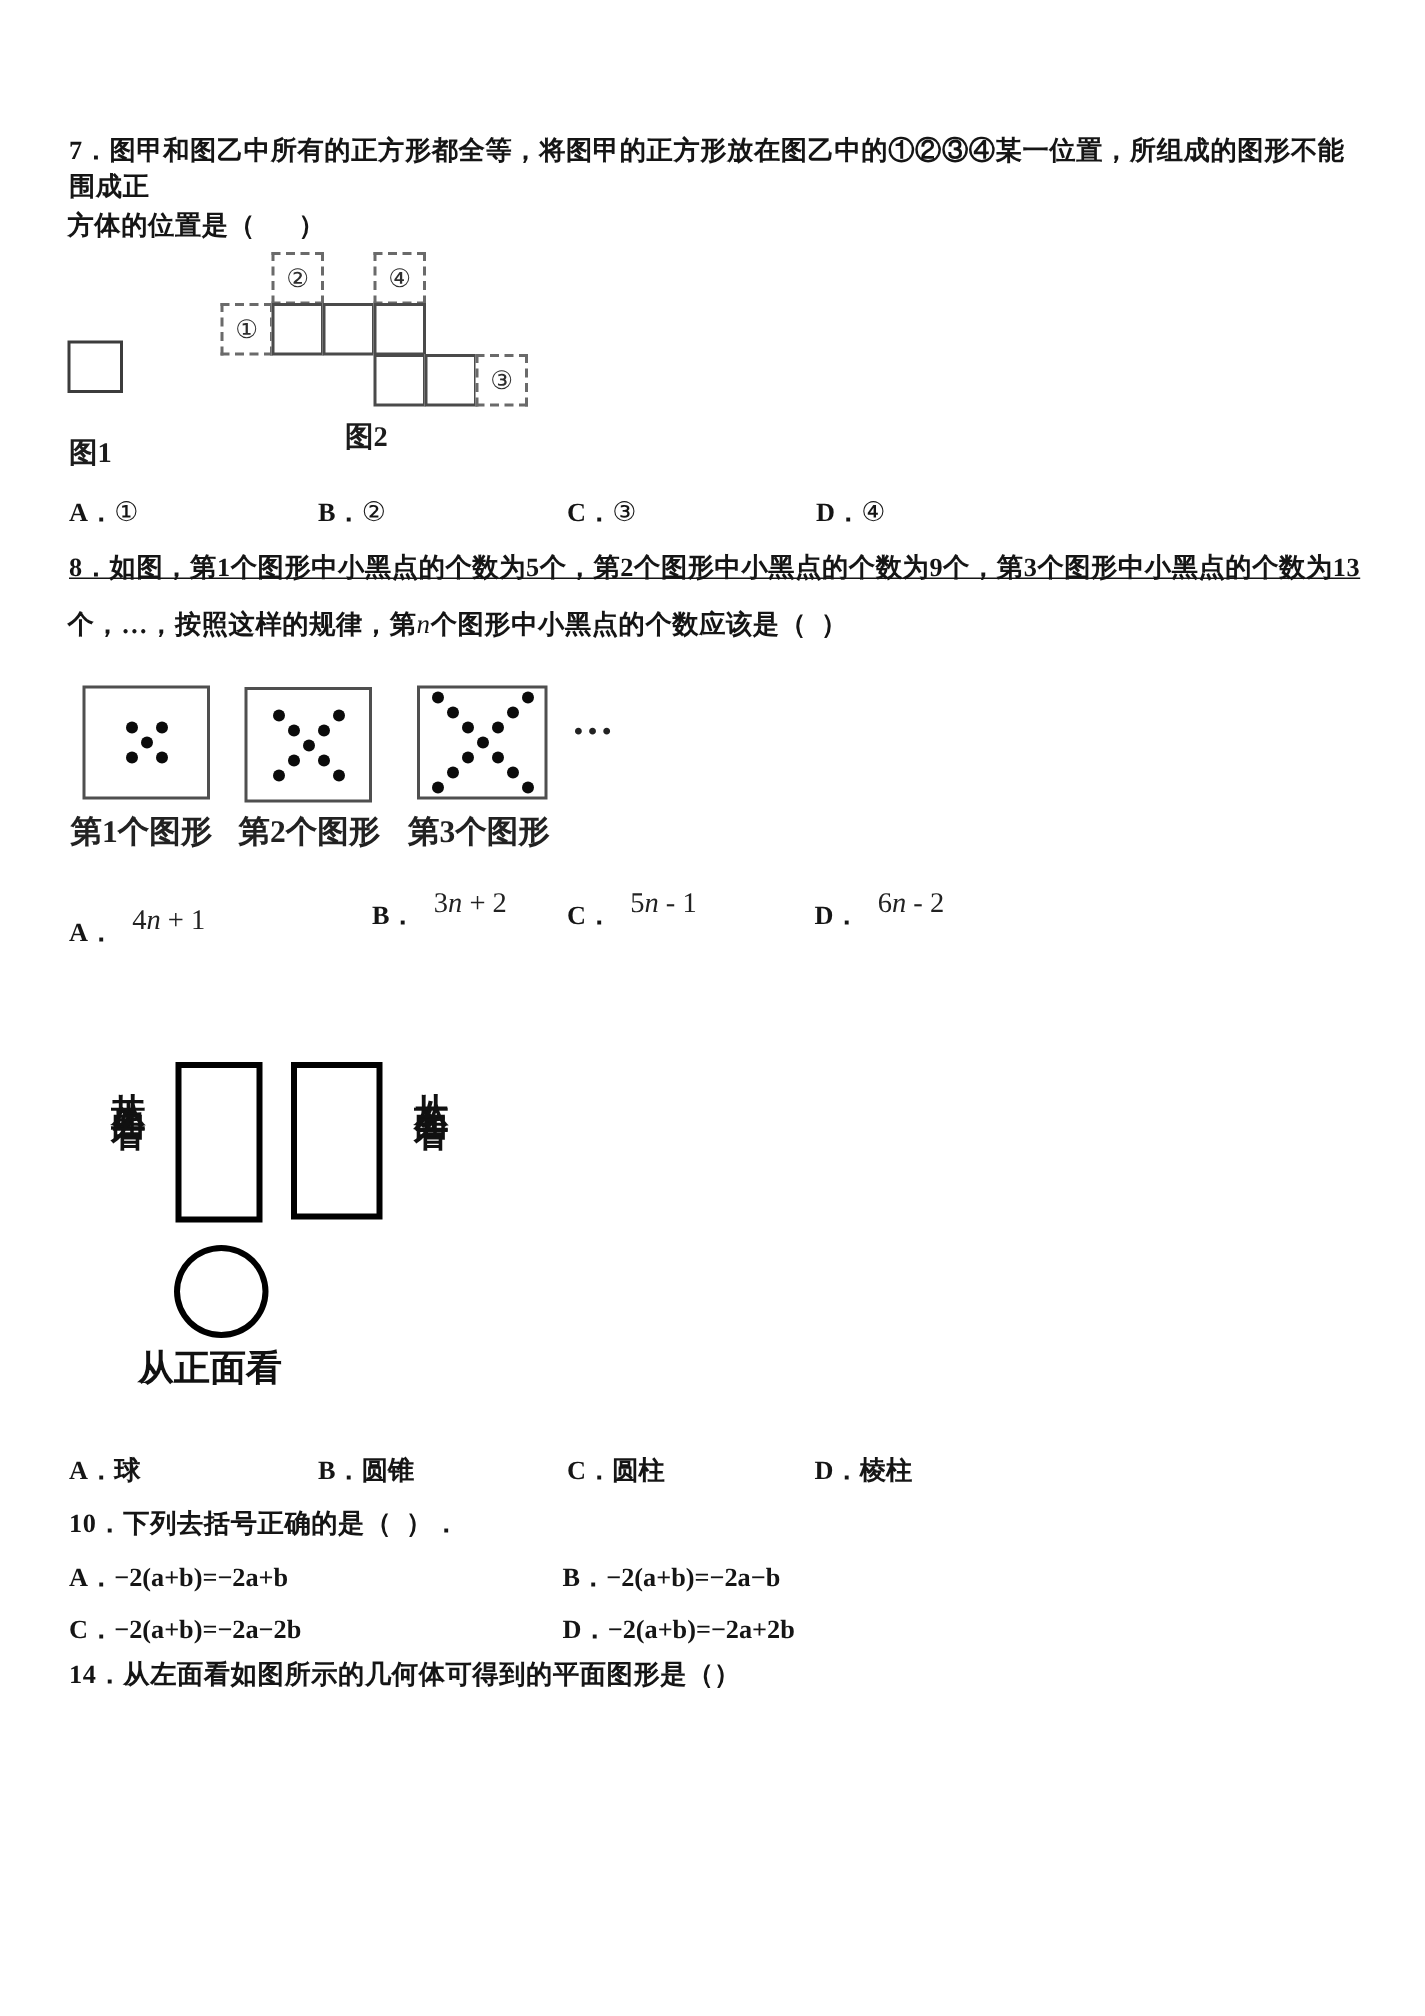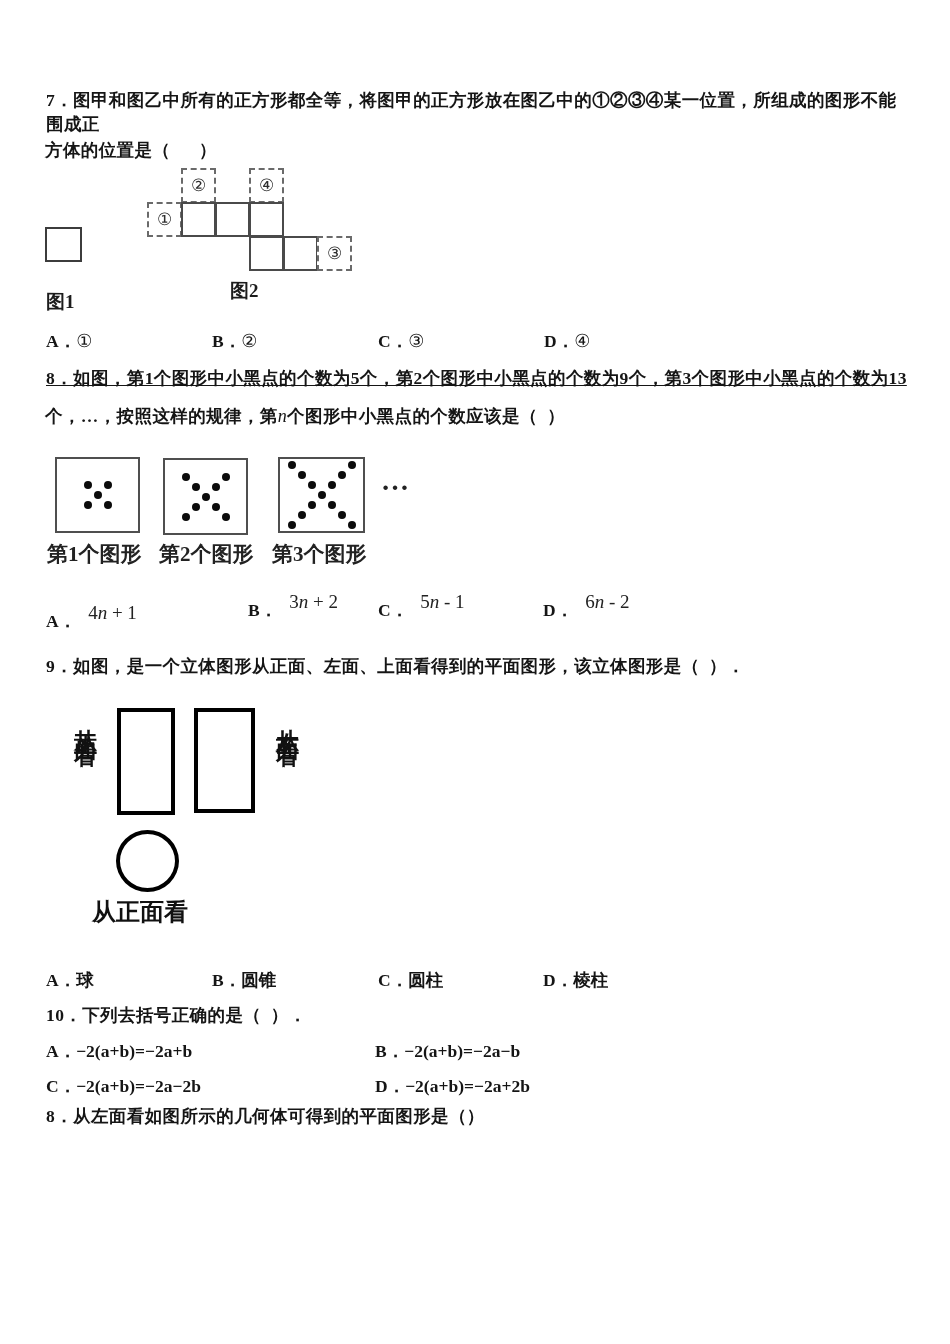--- a/index.html
+++ b/index.html
@@ -131,21 +131,20 @@
     <div class="dot-caption" style="left:159px; top:540px;">第2个图形</div>
     <div class="dot-caption" style="left:272px; top:540px;text-align:right;">第3个图形</div>
     <div class="ellipsis" style="left:381px; top:465px;">…</div>
   </div>
 
   <div class="fopt" style="left:46px;  top:598px;margin-top:11px;"><span class="letter">A．</span><span class="math"><span>4</span><i>n</i><span> + 1</span></span></div>
   <div class="fopt" style="left:212px; top:598px;margin-left:36px;"><span class="letter">B．</span><span class="math"><span>3</span><i>n</i><span> + 2</span></span></div>
   <div class="fopt" style="left:378px; top:598px;"><span class="letter">C．</span><span class="math"><span>5</span><i>n</i><span> - 1</span></span></div>
   <div class="fopt" style="left:543px; top:598px;"><span class="letter">D．</span><span class="math"><span>6</span><i>n</i><span> - 2</span></span></div>
 
-  <div class="tline" style="left:46px; top:654px;">9．如图，是一个立体图形从正面、左面、上面看得到的平面图形，该立体图形是（  ）．</div>
 
   <div>
     <div class="vlabel" style="left:70px; top:710px; height:112px;">从正面看</div>
     <div class="rect-view" style="left:117px; top:708px; width:58px; height:107px;"></div>
     <div class="rect-view" style="left:194px; top:708px; width:61px; height:105px;"></div>
     <div class="vlabel" style="left:272px; top:710px; height:112px;">从左面看</div>
     <div class="circle-view" style="left:116px; top:830px; width:63px; height:62px;"></div>
     <div class="hlabel" style="left:92px; top:896px;">从正面看</div>
   </div>
 
@@ -154,15 +153,15 @@
   <div class="opt" style="left:378px; top:968px;"><span>C．</span><span>圆柱</span></div>
   <div class="opt" style="left:543px; top:968px;"><span>D．</span><span>棱柱</span></div>
 
   <div class="tline" style="left:46px; top:1003px;">10．下列去括号正确的是（  ）．</div>
 
   <div class="opt" style="left:46px;  top:1039px;"><span>A．</span><span>−2(a+b)=−2a+b</span></div>
   <div class="opt" style="left:375px; top:1039px;"><span>B．</span><span>−2(a+b)=−2a−b</span></div>
   <div class="opt" style="left:46px;  top:1074px;"><span>C．</span><span>−2(a+b)=−2a−2b</span></div>
   <div class="opt" style="left:375px; top:1074px;"><span>D．</span><span>−2(a+b)=−2a+2b</span></div>
 
-  <div class="tline" style="left:46px; top:1104px;">8．从左面看如图所示的几何体可得到的平面图形是（）</div>
+  <div class="tline" style="left:46px; top:1104px;">14．从左面看如图所示的几何体可得到的平面图形是（）</div>
 
 </div>
 
 </body></html>

